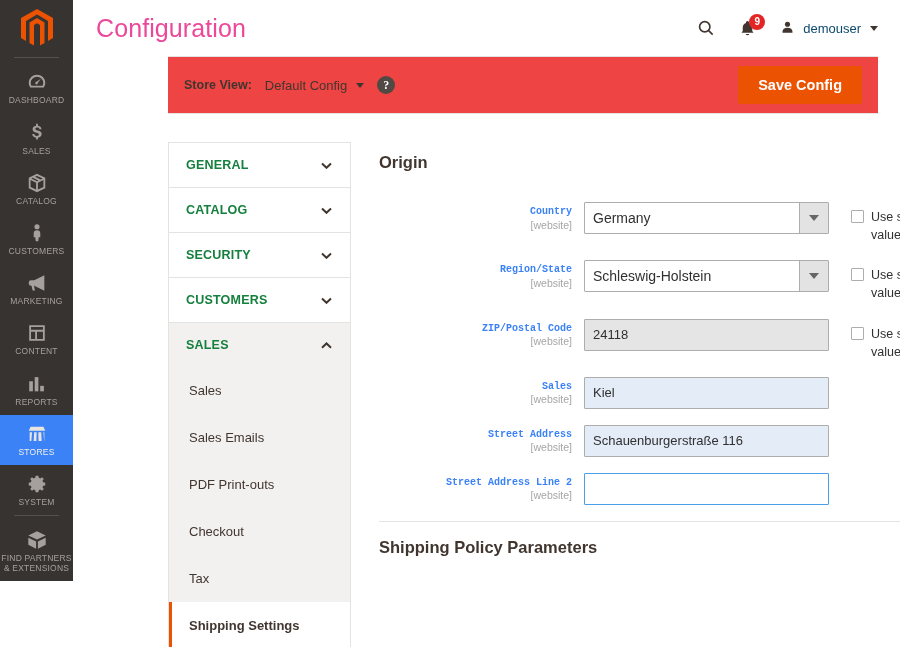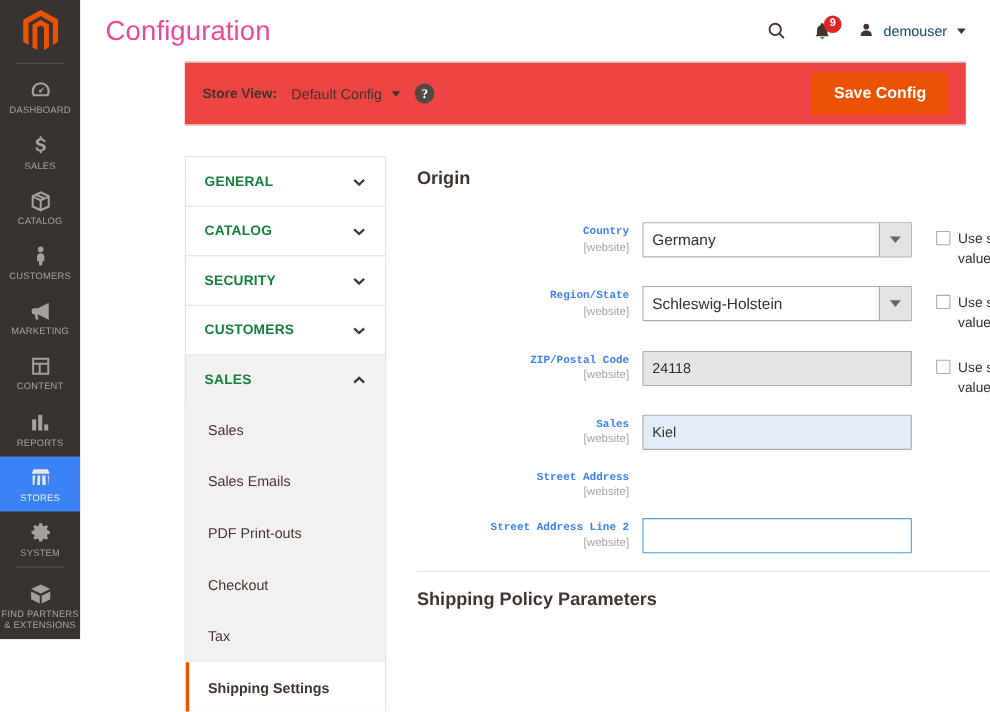--- a/index.html
+++ b/index.html
@@ -423,20 +423,23 @@
               <div class="field-ctrl">
                 <input class="txt-input changed" type="text" value="Kiel" style="">
               </div>
             </div>
 
             <div class="field-row">
               <div class="field-label">
                 <span class="lbl">Street Address</span>
                 <span class="scope">[website]</span>
               </div>
+              <div class="field-ctrl">
+                <input class="txt-input changed" type="text" value="Schauenburgerstraße 116" style="">
+              </div>
             </div>
 
             <div class="field-row">
               <div class="field-label">
                 <span class="lbl">Street Address Line 2</span>
                 <span class="scope">[website]</span>
               </div>
               <div class="field-ctrl">
                 <input class="txt-input focused" type="text" value="" style="">
               </div>

